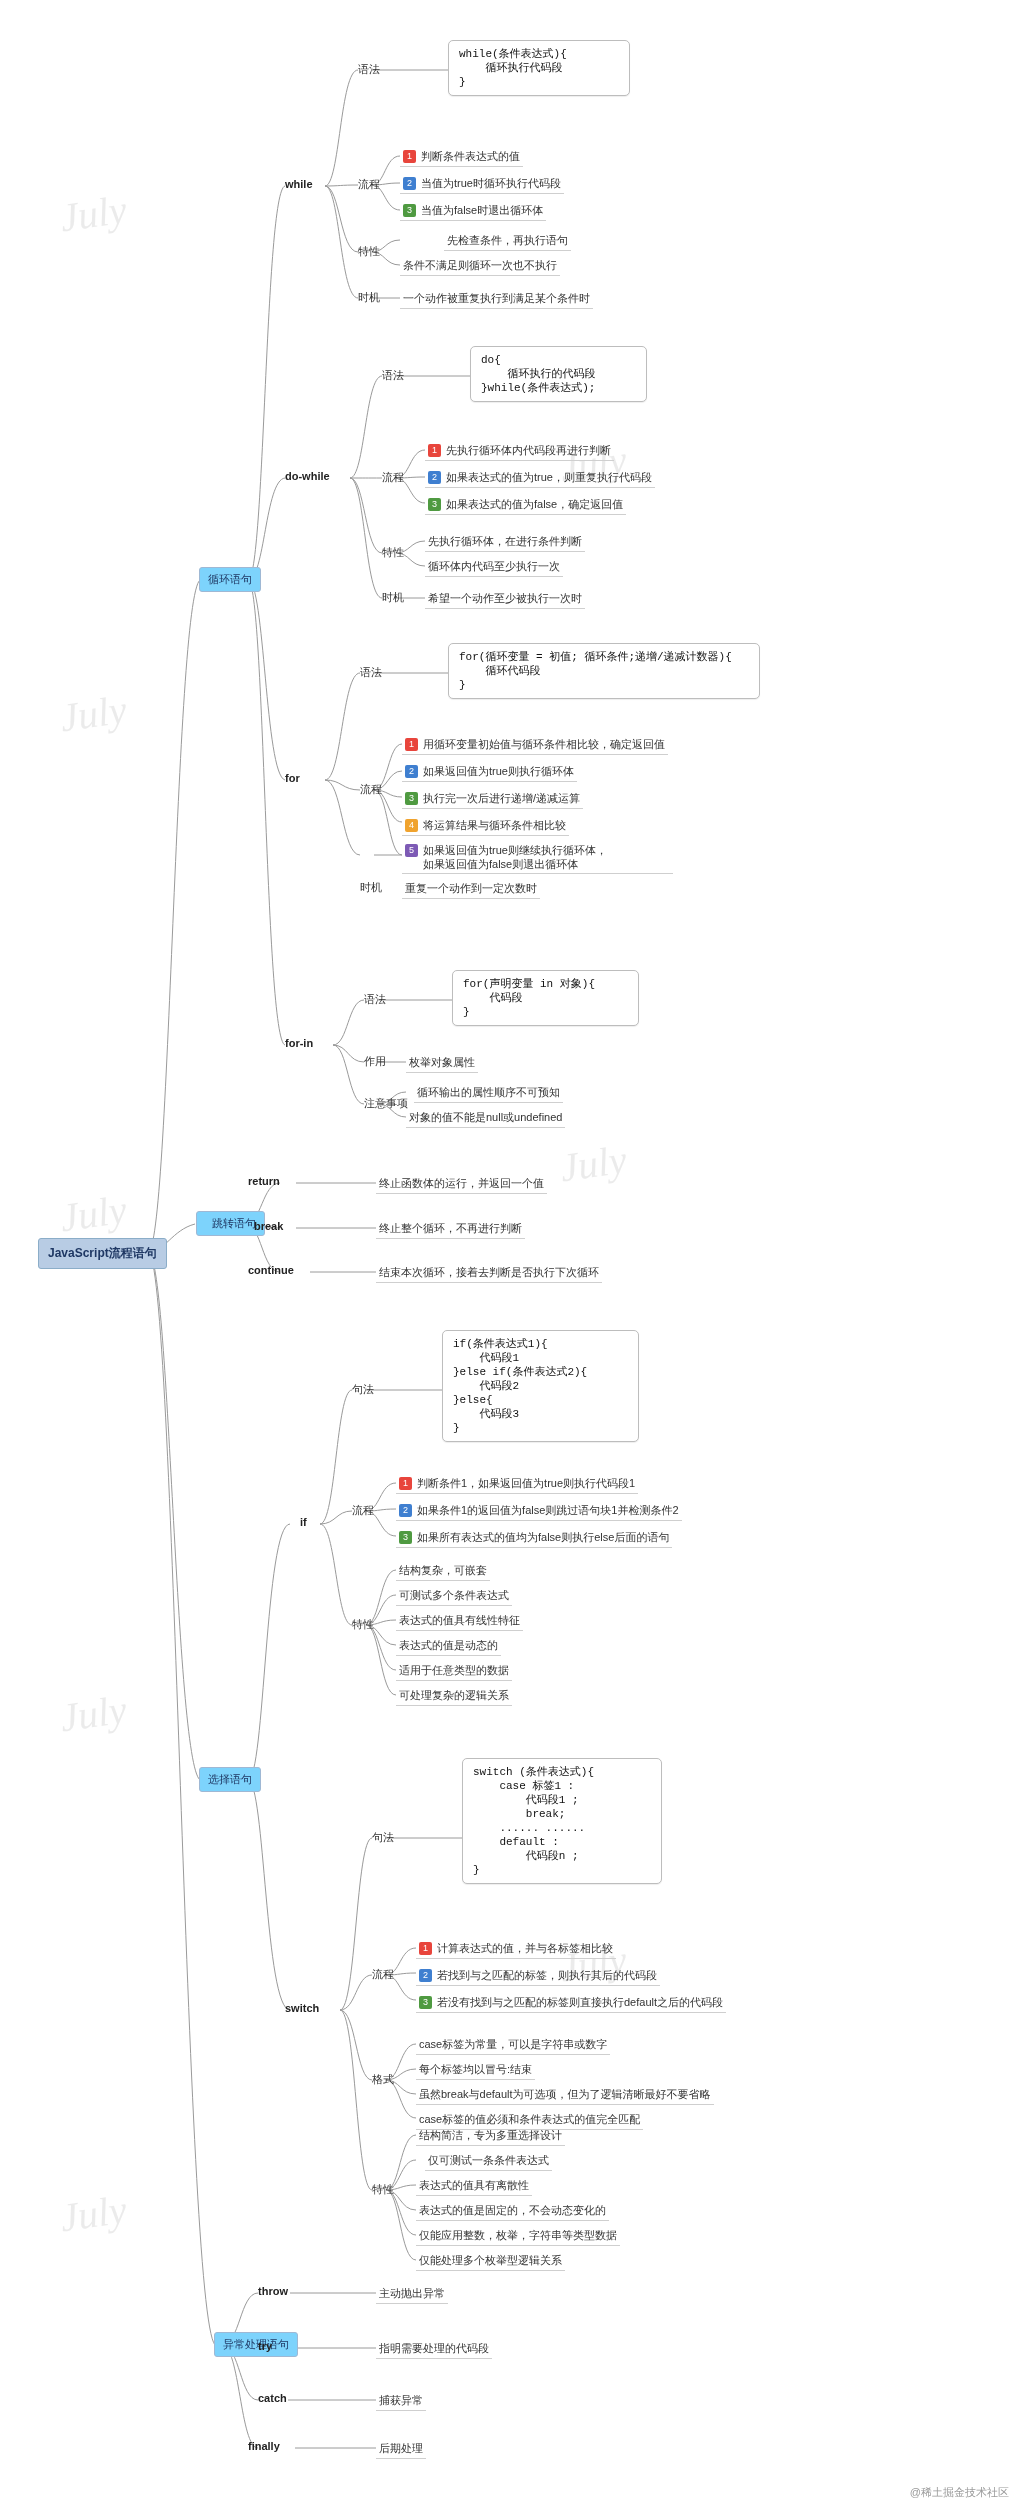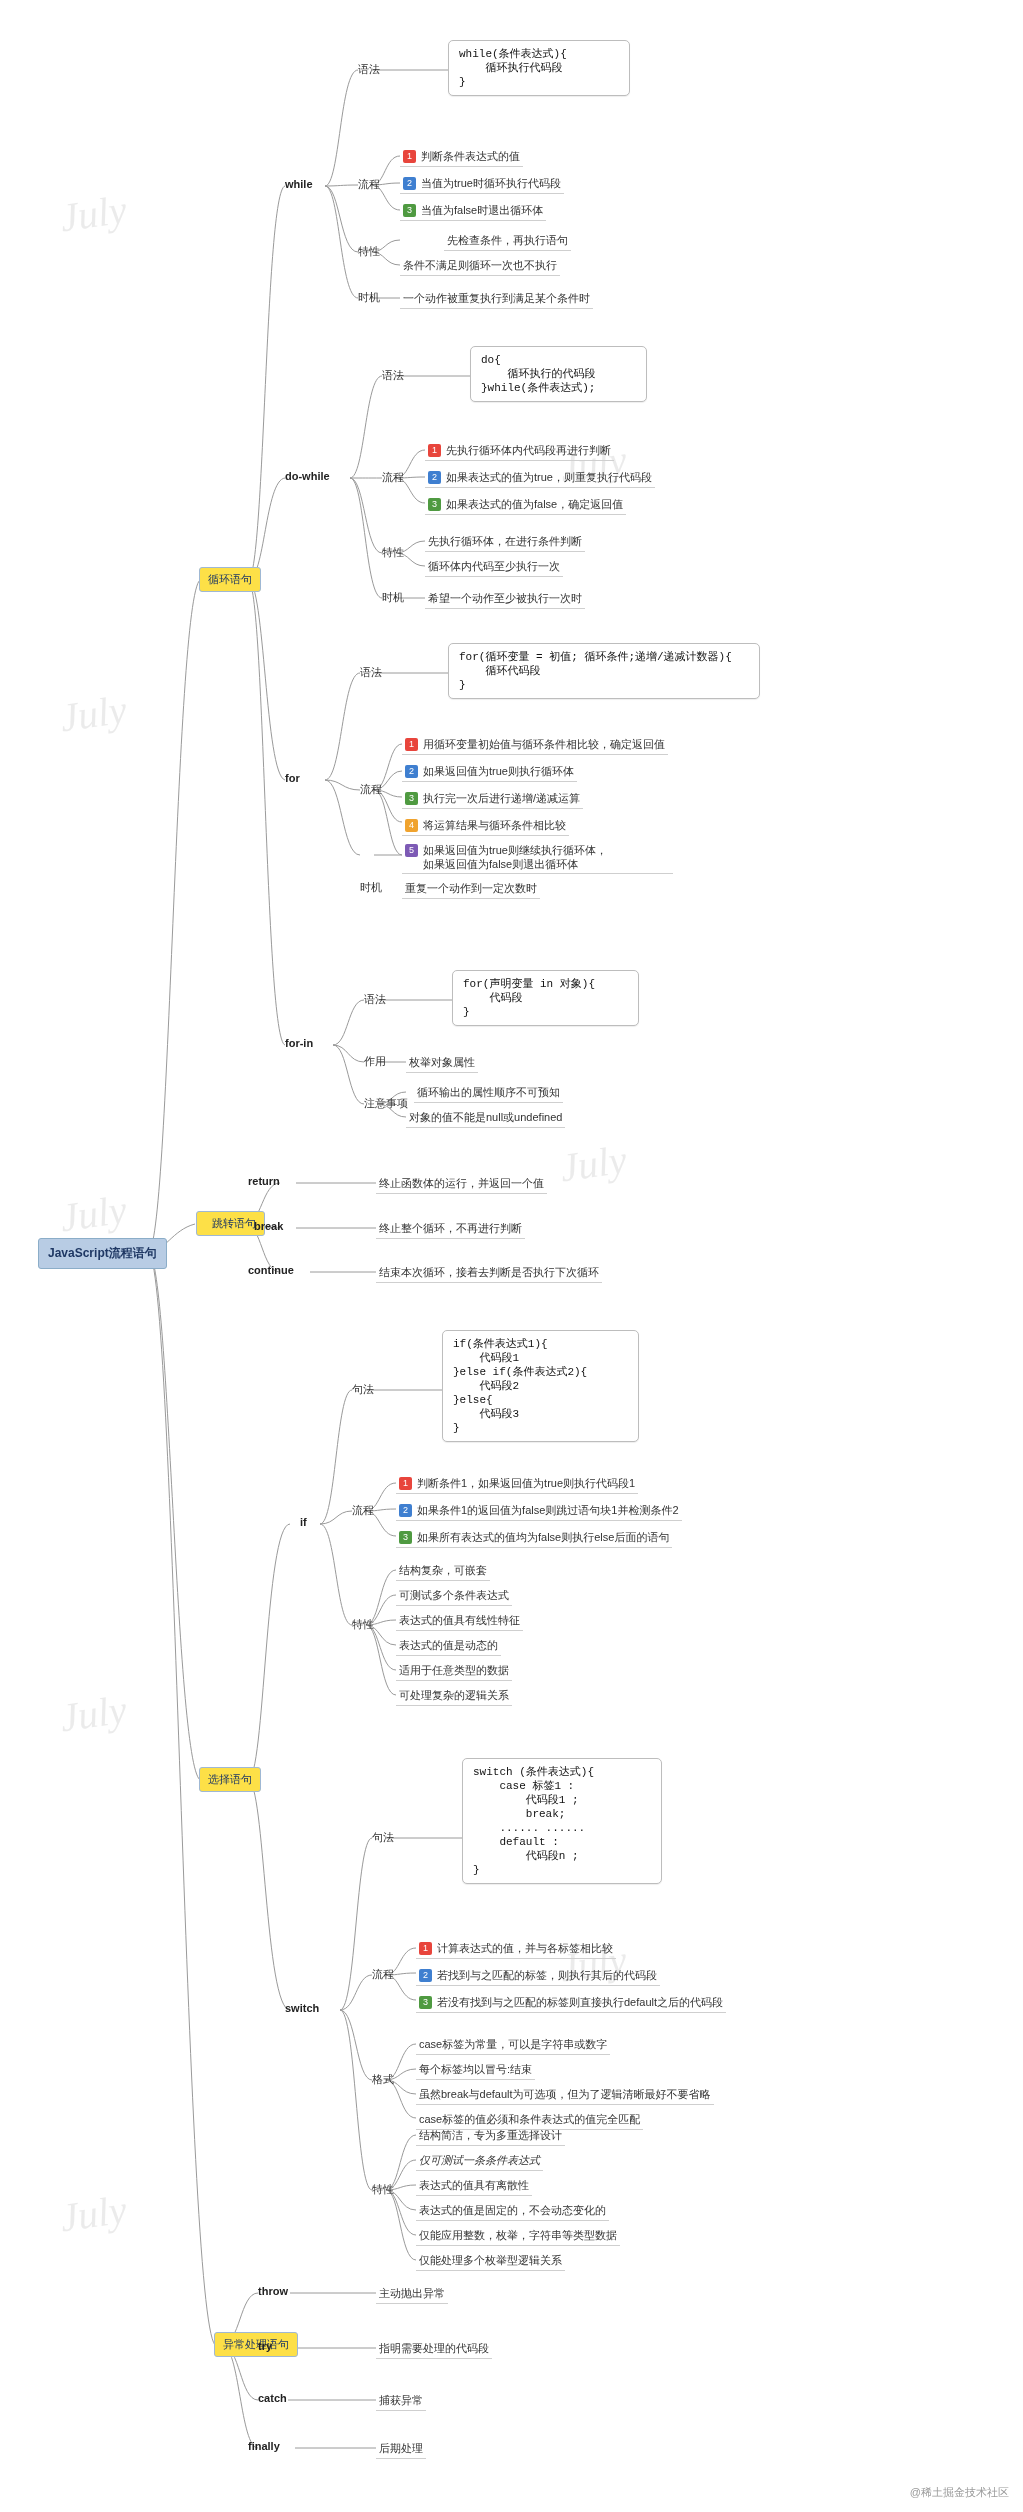--- a/index.html
+++ b/index.html
@@ -8,21 +8,21 @@
   svg.lines{position:absolute;left:0;top:0;width:1023px;height:2512px;pointer-events:none;}
   .node{position:absolute;white-space:nowrap;}
 
   
   .root{
     background:#b8cce4;border:1px solid #8badc8;border-radius:3px;
     color:#1f3864;font-weight:bold;font-size:12px;padding:6px 9px;
   }
   
   .lvl1{
-    background:#fde047;border:1px solid #9fb8d4;border-radius:3px;
+    background:#7dd3fc;border:1px solid #9fb8d4;border-radius:3px;
     color:#1f3864;font-size:11px;padding:4px 8px;
   }
   
   .lvl2{font-size:11px;font-weight:bold;color:#222;}
   
   .lvl3{font-size:11px;color:#333;}
   
   .leaf{
     font-size:11px;color:#333;padding:1px 3px 2px 3px;
     border-bottom:1px solid #cfcfcf;
@@ -348,21 +348,21 @@
     </div>
 
   <div class="node lvl3" style="left:372px;top:2072px;">格式</div>
   <div class="node leaf" style="left:416px;top:2036px;">case标签为常量，可以是字符串或数字</div>
   <div class="node leaf" style="left:416px;top:2061px;">每个标签均以冒号:结束</div>
   <div class="node leaf" style="left:416px;top:2086px;">虽然break与default为可选项，但为了逻辑清晰最好不要省略</div>
   <div class="node leaf" style="left:416px;top:2111px;">case标签的值必须和条件表达式的值完全匹配</div>
 
   <div class="node lvl3" style="left:372px;top:2182px;">特性</div>
   <div class="node leaf" style="left:416px;top:2127px;">结构简洁，专为多重选择设计</div>
-  <div class="node leaf" style="left:416px;top:2152px;font-style:italic;">仅可测试一条条件表达式</div>
+  <div class="node leaf" style="left:425px;top:2152px;">仅可测试一条条件表达式</div>
   <div class="node leaf" style="left:416px;top:2177px;">表达式的值具有离散性</div>
   <div class="node leaf" style="left:416px;top:2202px;">表达式的值是固定的，不会动态变化的</div>
   <div class="node leaf" style="left:416px;top:2227px;">仅能应用整数，枚举，字符串等类型数据</div>
   <div class="node leaf" style="left:416px;top:2252px;">仅能处理多个枚举型逻辑关系</div>
 
   <div class="node lvl2" style="left:258px;top:2285px;">throw</div>
   <div class="node leaf" style="left:376px;top:2285px;">主动抛出异常</div>
   <div class="node lvl2" style="left:258px;top:2340px;">try</div>
   <div class="node leaf" style="left:376px;top:2340px;">指明需要处理的代码段</div>
   <div class="node lvl2" style="left:258px;top:2392px;">catch</div>

